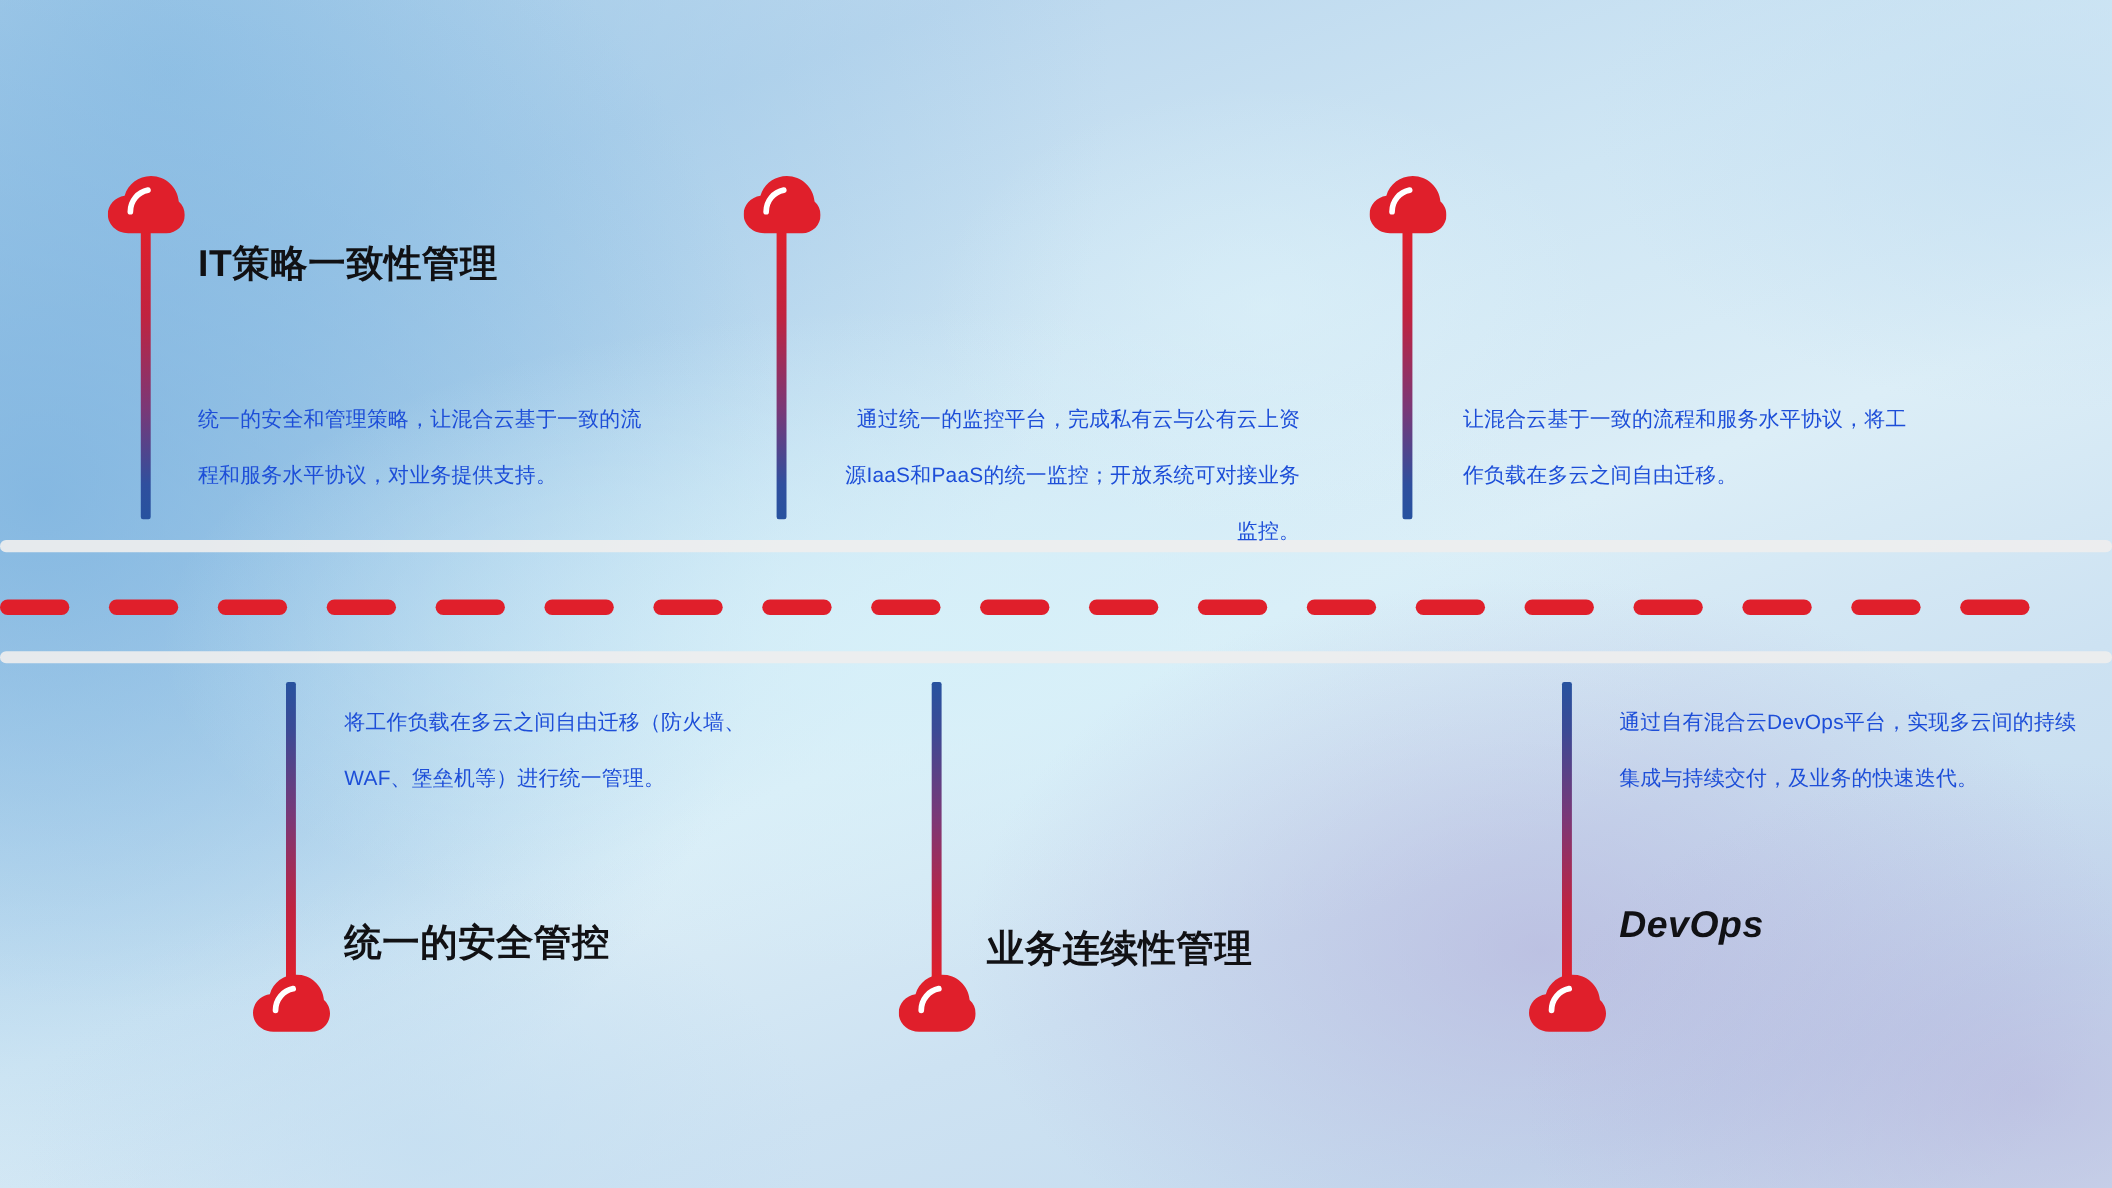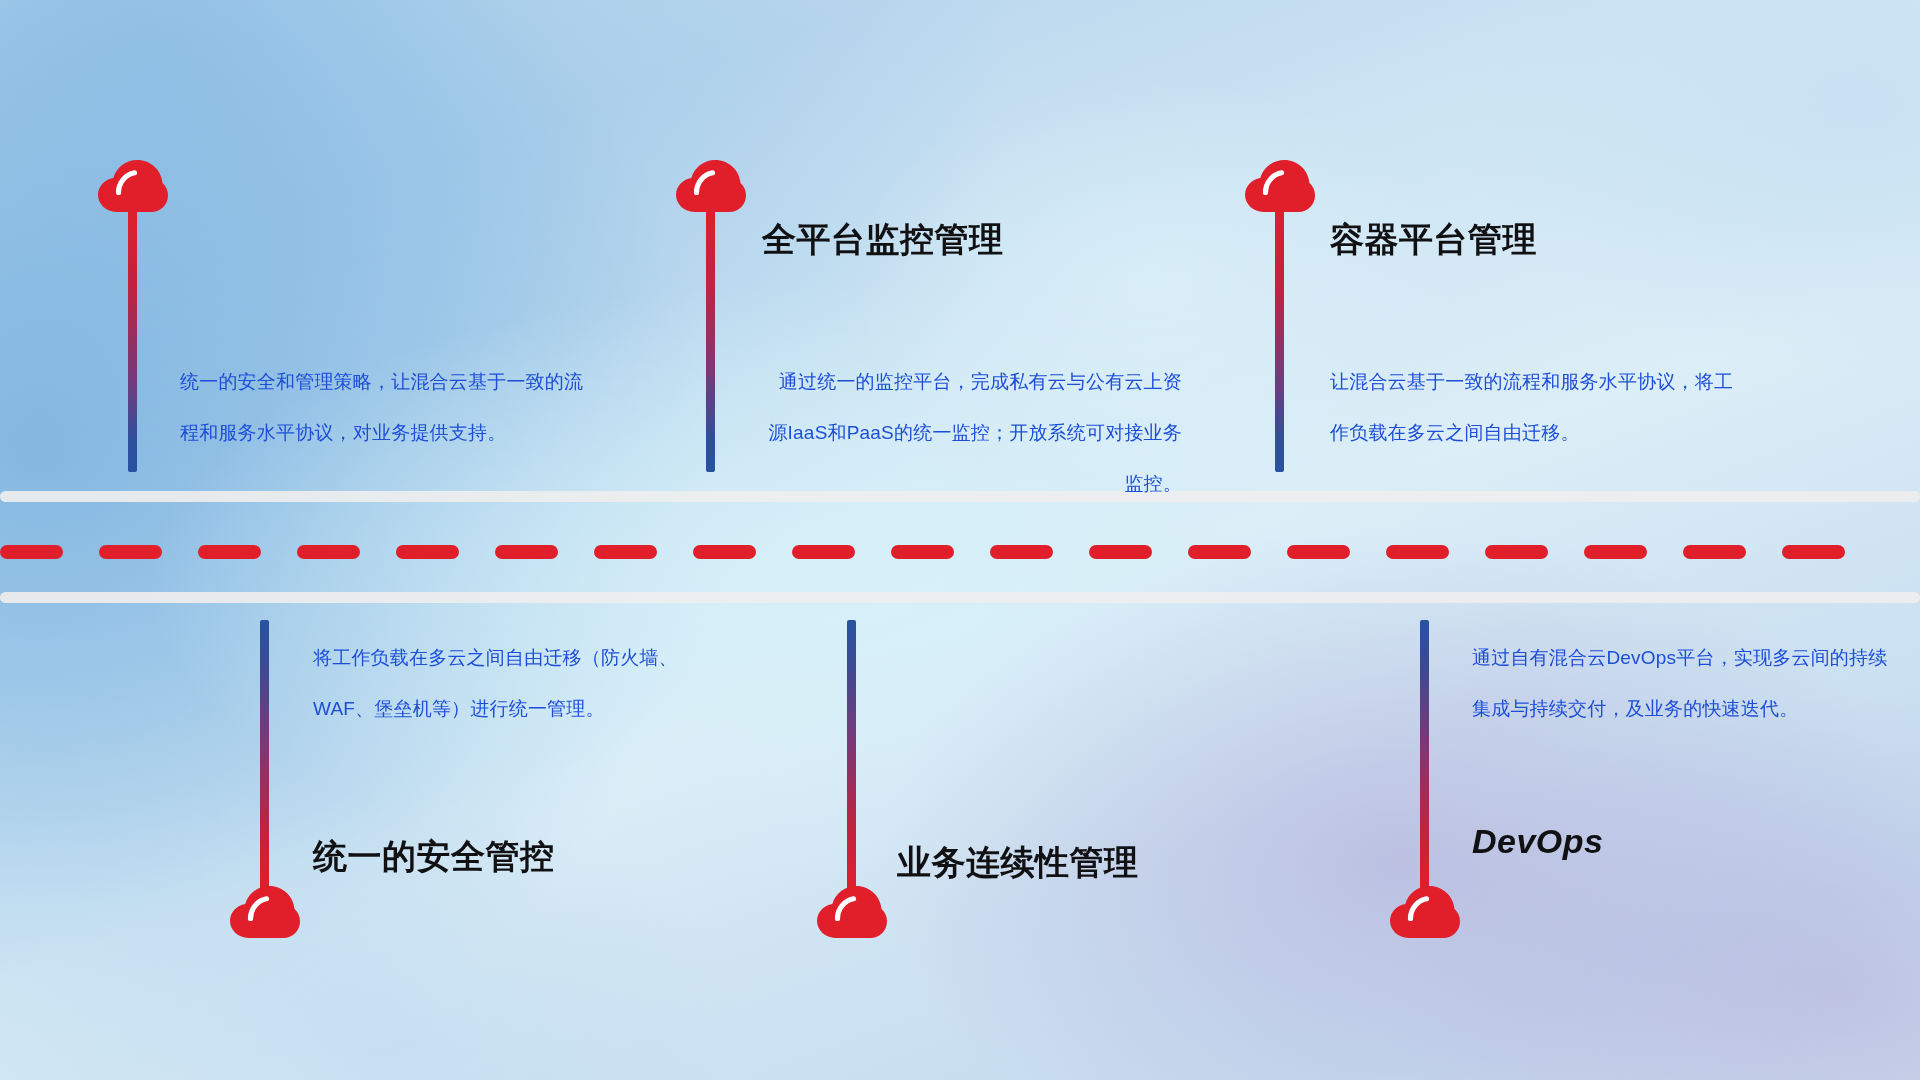--- a/index.html
+++ b/index.html
@@ -181,40 +181,39 @@
       <div class="road-dash" style="background: rgb(224, 31, 43);"></div>
     </div>
 
   <div class="pin down" style="left:98px; top:160px; width:70px; height:312px;">
     <svg class="pin-cloud" viewBox="0 0 70 54">
       <path d="M18.5 52 C8.3 52 0 44.3 0 34.8 C0 26.3 6.6 19.2 15.3 17.9 C18.2 7.5 27.9 0 39.3 0 C52.6 0 63.5 10.2 64.5 23.1 C68 26.2 70 30.6 70 35.4 C70 44.5 62.5 52 53.3 52 Z" fill="#e01f2b"></path>
       <path d="M20.5 32.5 C20.5 22.5 27.5 14.5 36.5 12.8" stroke="#ffffff" stroke-width="5.2" stroke-linecap="round" fill="none"></path>
     </svg>
     <div class="pin-stem" style="height:264px;"></div>
   </div>
+  <div class="heading" style="left:180px; top:217px;">IT策略一致性管理</div>
   <div class="body-text" style="left:180px; top:356px; width:420px;">统一的安全和管理策略，让混合云基于一致的流程和服务水平协议，对业务提供支持。</div>
 
   <div class="pin down" style="left:676px; top:160px; width:70px; height:312px;">
     <svg class="pin-cloud" viewBox="0 0 70 54">
       <path d="M18.5 52 C8.3 52 0 44.3 0 34.8 C0 26.3 6.6 19.2 15.3 17.9 C18.2 7.5 27.9 0 39.3 0 C52.6 0 63.5 10.2 64.5 23.1 C68 26.2 70 30.6 70 35.4 C70 44.5 62.5 52 53.3 52 Z" fill="#e01f2b"></path>
       <path d="M20.5 32.5 C20.5 22.5 27.5 14.5 36.5 12.8" stroke="#ffffff" stroke-width="5.2" stroke-linecap="round" fill="none"></path>
     </svg>
     <div class="pin-stem" style="height:264px;"></div>
   </div>
-  <div class="heading" style="left:762px; top:217px;">全平台监控管理</div>
   <div class="body-text" style="left:762px; top:356px; width:420px;text-align:right;">通过统一的监控平台，完成私有云与公有云上资源IaaS和PaaS的统一监控；开放系统可对接业务监控。</div>
 
   <div class="pin down" style="left:1245px; top:160px; width:70px; height:312px;">
     <svg class="pin-cloud" viewBox="0 0 70 54">
       <path d="M18.5 52 C8.3 52 0 44.3 0 34.8 C0 26.3 6.6 19.2 15.3 17.9 C18.2 7.5 27.9 0 39.3 0 C52.6 0 63.5 10.2 64.5 23.1 C68 26.2 70 30.6 70 35.4 C70 44.5 62.5 52 53.3 52 Z" fill="#e01f2b"></path>
       <path d="M20.5 32.5 C20.5 22.5 27.5 14.5 36.5 12.8" stroke="#ffffff" stroke-width="5.2" stroke-linecap="round" fill="none"></path>
     </svg>
     <div class="pin-stem" style="height:264px;"></div>
   </div>
-  <div class="heading" style="left:1330px; top:217px;">容器平台管理</div>
   <div class="body-text" style="left:1330px; top:356px; width:420px;">让混合云基于一致的流程和服务水平协议，将工作负载在多云之间自由迁移。</div>
 
   <div class="pin up" style="left:230px; top:620px; width:70px; height:320px;">
     <div class="pin-stem" style="height:272px;"></div>
     <svg class="pin-cloud" viewBox="0 0 70 54">
       <path d="M18.5 52 C8.3 52 0 44.3 0 34.8 C0 26.3 6.6 19.2 15.3 17.9 C18.2 7.5 27.9 0 39.3 0 C52.6 0 63.5 10.2 64.5 23.1 C68 26.2 70 30.6 70 35.4 C70 44.5 62.5 52 53.3 52 Z" fill="#e01f2b"></path>
       <path d="M20.5 32.5 C20.5 22.5 27.5 14.5 36.5 12.8" stroke="#ffffff" stroke-width="5.2" stroke-linecap="round" fill="none"></path>
     </svg>
   </div>
   <div class="body-text" style="left:313px; top:632px; width:420px;">将工作负载在多云之间自由迁移（防火墙、WAF、堡垒机等）进行统一管理。</div>

